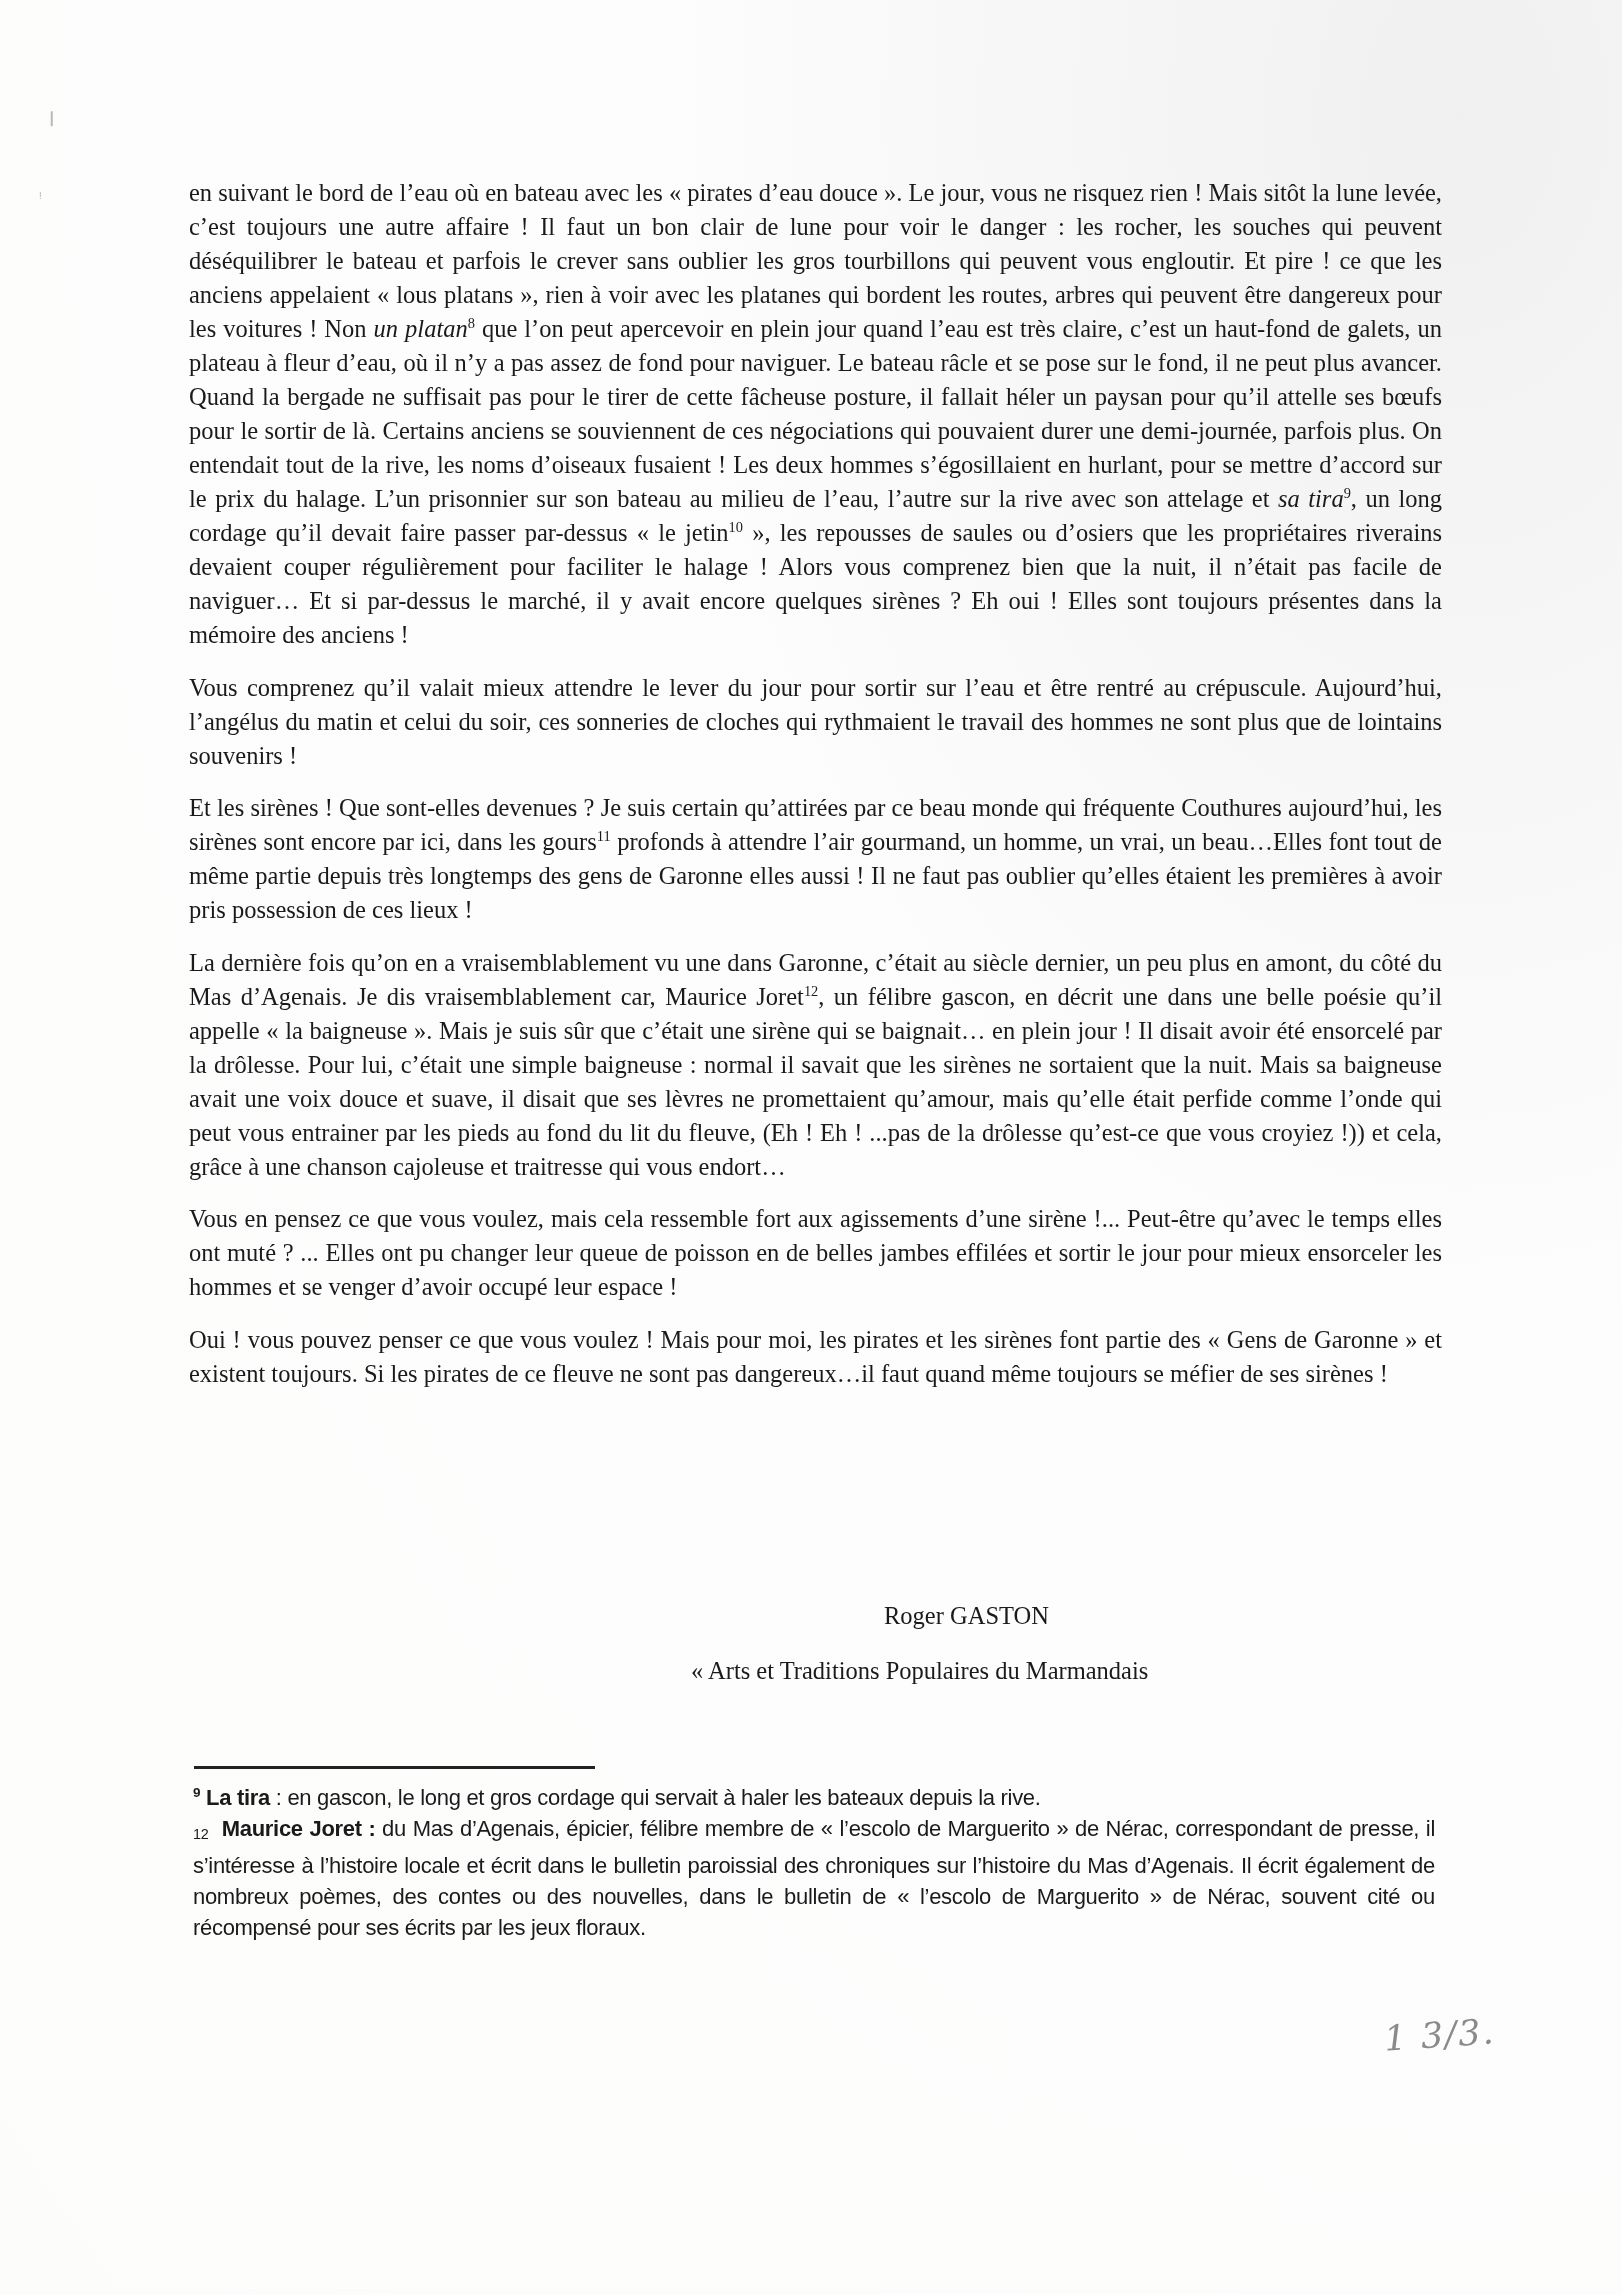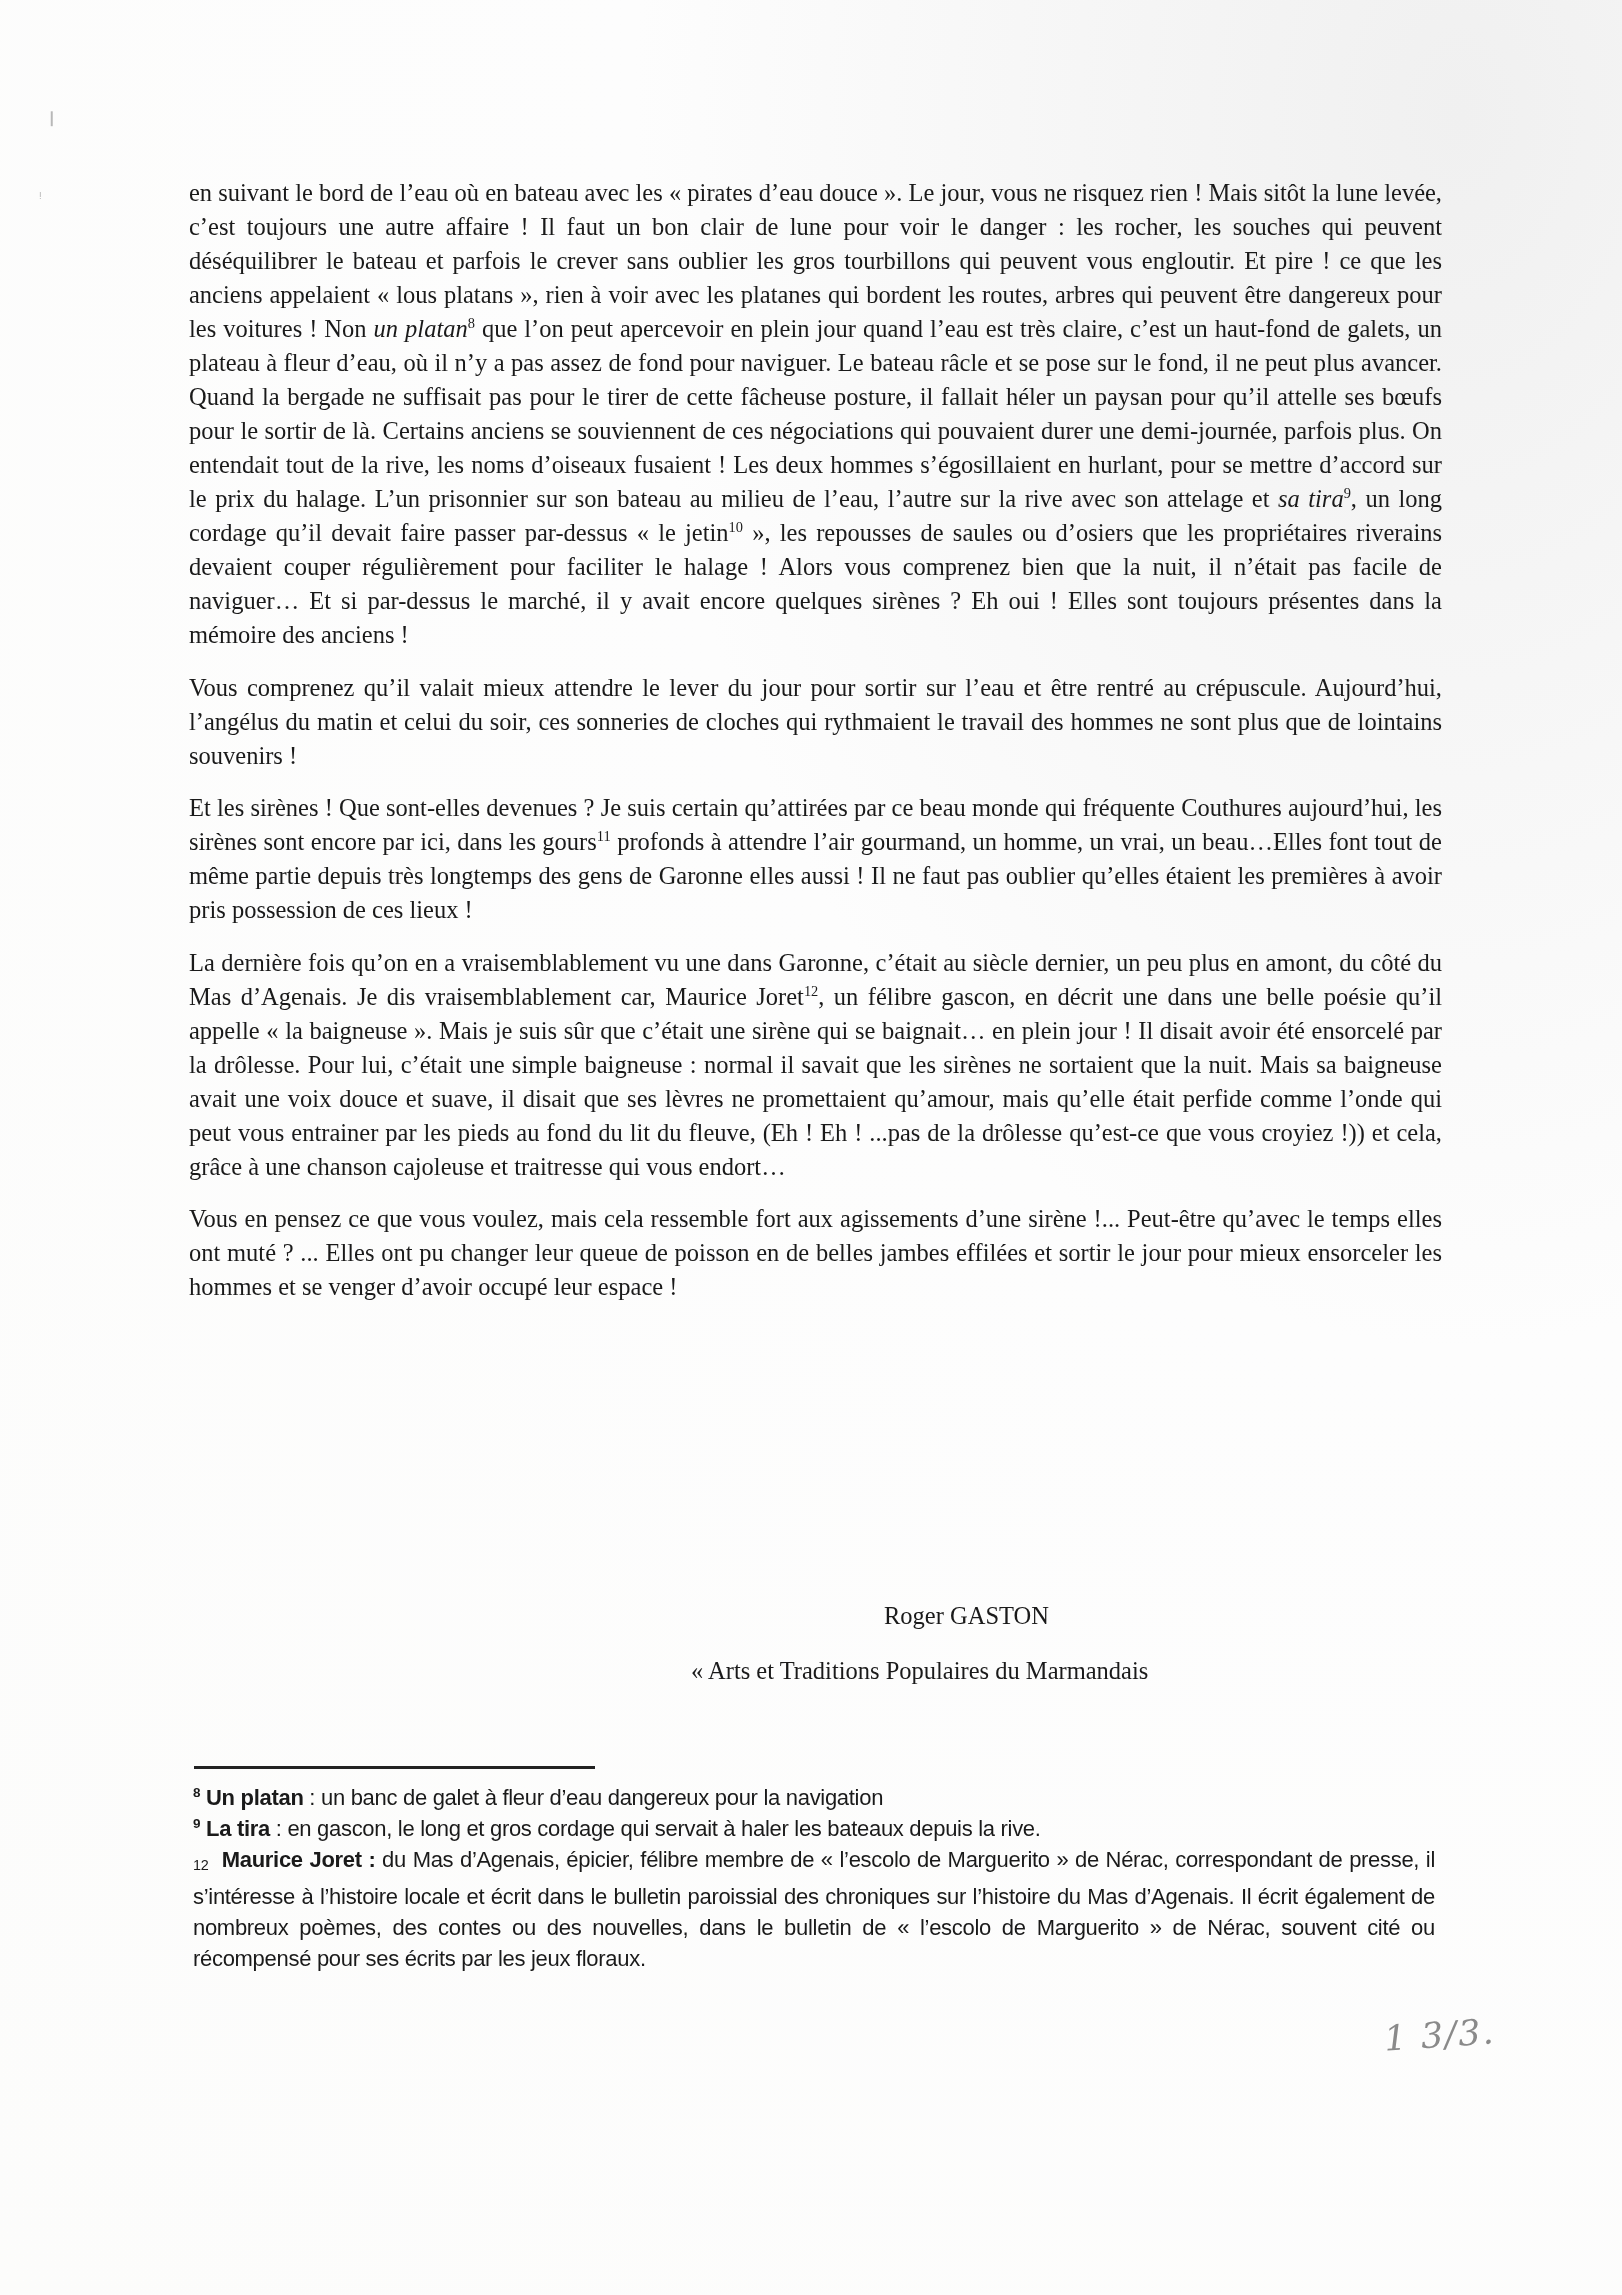--- a/index.html
+++ b/index.html
@@ -72,28 +72,28 @@
     <p><span>en suivant le bord de l’eau où en bateau avec les « pirates d’eau douce ». Le jour, vous ne risquez rien ! Mais sitôt la lune levée, c’est toujours une autre affaire ! Il faut un bon clair de lune pour voir le danger : les rocher, les souches qui peuvent déséquilibrer le bateau et parfois le crever sans oublier les gros tourbillons qui peuvent vous engloutir. Et pire ! ce que les anciens appelaient « lous platans », rien à voir avec les platanes qui bordent les routes, arbres qui peuvent être dangereux pour les voitures ! Non </span><i>un platan</i><sup>8</sup><span> que l’on peut apercevoir en plein jour quand l’eau est très claire, c’est un haut-fond de galets, un plateau à fleur d’eau, où il n’y a pas assez de fond pour naviguer. Le bateau râcle et se pose sur le fond, il ne peut plus avancer. Quand la bergade ne suffisait pas pour le tirer de cette fâcheuse posture, il fallait héler un paysan pour qu’il attelle ses bœufs pour le sortir de là. Certains anciens se souviennent de ces négociations qui pouvaient durer une demi-journée, parfois plus. On entendait tout de la rive, les noms d’oiseaux fusaient ! Les deux hommes s’égosillaient en hurlant, pour se mettre d’accord sur le prix du halage. L’un prisonnier sur son bateau au milieu de l’eau, l’autre sur la rive avec son attelage et </span><i>sa tira</i><sup>9</sup><span>, un long cordage qu’il devait faire passer par-dessus « le jetin</span><sup>10</sup><span> », les repousses de saules ou d’osiers que les propriétaires riverains devaient couper régulièrement pour faciliter le halage ! Alors vous comprenez bien que la nuit, il n’était pas facile de naviguer… Et si par-dessus le marché, il y avait encore quelques sirènes ? Eh oui ! Elles sont toujours présentes dans la mémoire des anciens !</span></p>
 
     <p>Vous comprenez qu’il valait mieux attendre le lever du jour pour sortir sur l’eau et être rentré au crépuscule. Aujourd’hui, l’angélus du matin et celui du soir, ces sonneries de cloches qui rythmaient le travail des hommes ne sont plus que de lointains souvenirs !</p>
 
     <p><span>Et les sirènes ! Que sont-elles devenues ? Je suis certain qu’attirées par ce beau monde qui fréquente Couthures aujourd’hui, les sirènes sont encore par ici, dans les gours</span><sup>11</sup><span> profonds à attendre l’air gourmand, un homme, un vrai, un beau…Elles font tout de même partie depuis très longtemps des gens de Garonne elles aussi ! Il ne faut pas oublier qu’elles étaient les premières à avoir pris possession de ces lieux !</span></p>
 
     <p><span>La dernière fois qu’on en a vraisemblablement vu une dans Garonne, c’était au siècle dernier, un peu plus en amont, du côté du Mas d’Agenais. Je dis vraisemblablement car, Maurice Joret</span><sup>12</sup><span>, un félibre gascon, en décrit une dans une belle poésie qu’il appelle « la baigneuse ». Mais je suis sûr que c’était une sirène qui se baignait… en plein jour ! Il disait avoir été ensorcelé par la drôlesse. Pour lui, c’était une simple baigneuse : normal il savait que les sirènes ne sortaient que la nuit. Mais sa baigneuse avait une voix douce et suave, il disait que ses lèvres ne promettaient qu’amour, mais qu’elle était perfide comme l’onde qui peut vous entrainer par les pieds au fond du lit du fleuve, (Eh ! Eh ! ...pas de la drôlesse qu’est-ce que vous croyiez !)) et cela, grâce à une chanson cajoleuse et traitresse qui vous endort…</span></p>
 
     <p>Vous en pensez ce que vous voulez, mais cela ressemble fort aux agissements d’une sirène !... Peut-être qu’avec le temps elles ont muté ? ... Elles ont pu changer leur queue de poisson en de belles jambes effilées et sortir le jour pour mieux ensorceler les hommes et se venger d’avoir occupé leur espace !</p>
 
+    <p>Oui ! vous pouvez penser ce que vous voulez ! Mais pour moi, les pirates et les sirènes font partie des « Gens de Garonne » et existent toujours. Si les pirates de ce fleuve ne sont pas dangereux…il faut quand même toujours se méfier de ses sirènes !</p>
   </div>
 
   <div class="closing" style="left:848px; top:1602px;margin-left:36px;">Roger GASTON</div>
   <div class="closing" style="left:691px; top:1657px;text-align:center;">« Arts et Traditions Populaires du Marmandais</div>
 
   <div class="rule"></div>
 
   <div class="footnotes">
-    <p class="fn"><sup>8</sup> <b>Un platan</b><span> : </span><span>un banc de galet à fleur d’eau dangereux pour la navigation</span></p>
     <p class="fn"><sup>9</sup> <b>La tira</b><span> : </span><span>en gascon, le long et gros cordage qui servait à haler les bateaux depuis la rive.</span></p>
     <p class="fn fn-justify" style="width:1242px;"><span class="sub">12</span>&nbsp; <b>Maurice Joret :</b><span> </span><span>du Mas d’Agenais, épicier, félibre membre de « l’escolo de Marguerito » de Nérac, correspondant de presse, il s’intéresse à l’histoire locale et écrit dans le bulletin paroissial des chroniques sur l’histoire du Mas d’Agenais. Il écrit également de nombreux poèmes, des contes ou des nouvelles, dans le bulletin de « l’escolo de Marguerito » de Nérac, souvent cité ou récompensé pour ses écrits par les jeux floraux.</span></p>
   </div>
 
   <div class="handwritten">1 3/3.</div>
 </div>
 
 
 </body></html>

